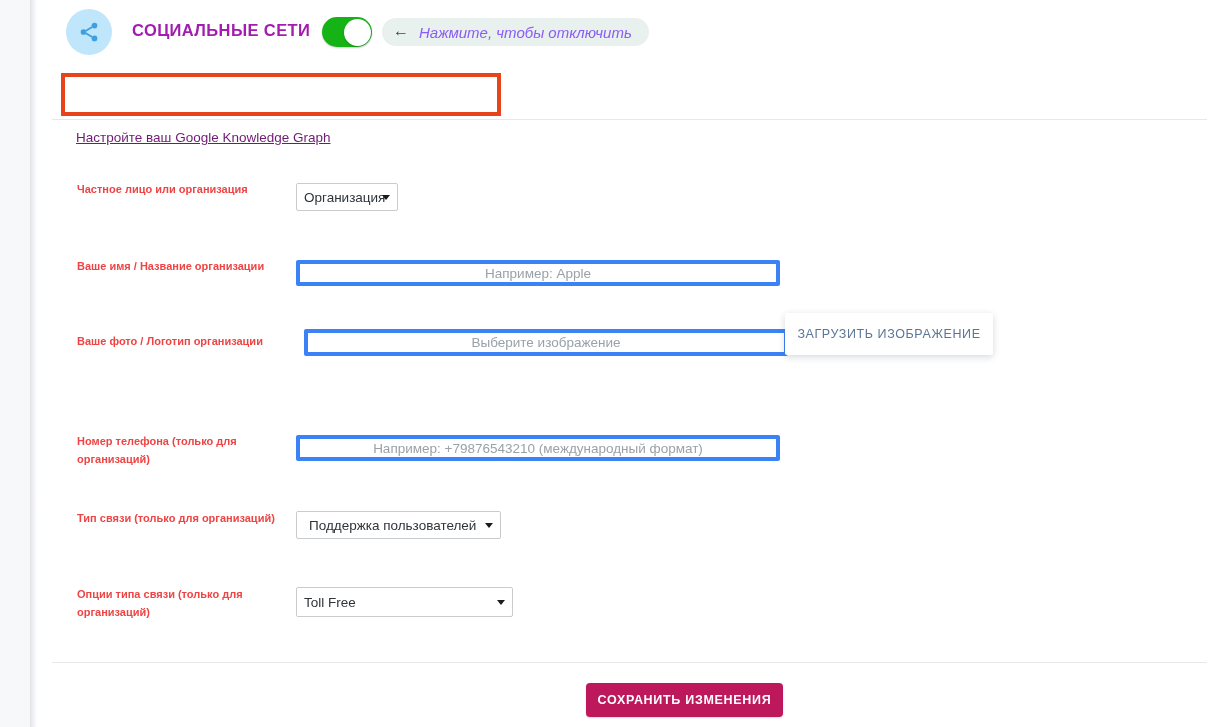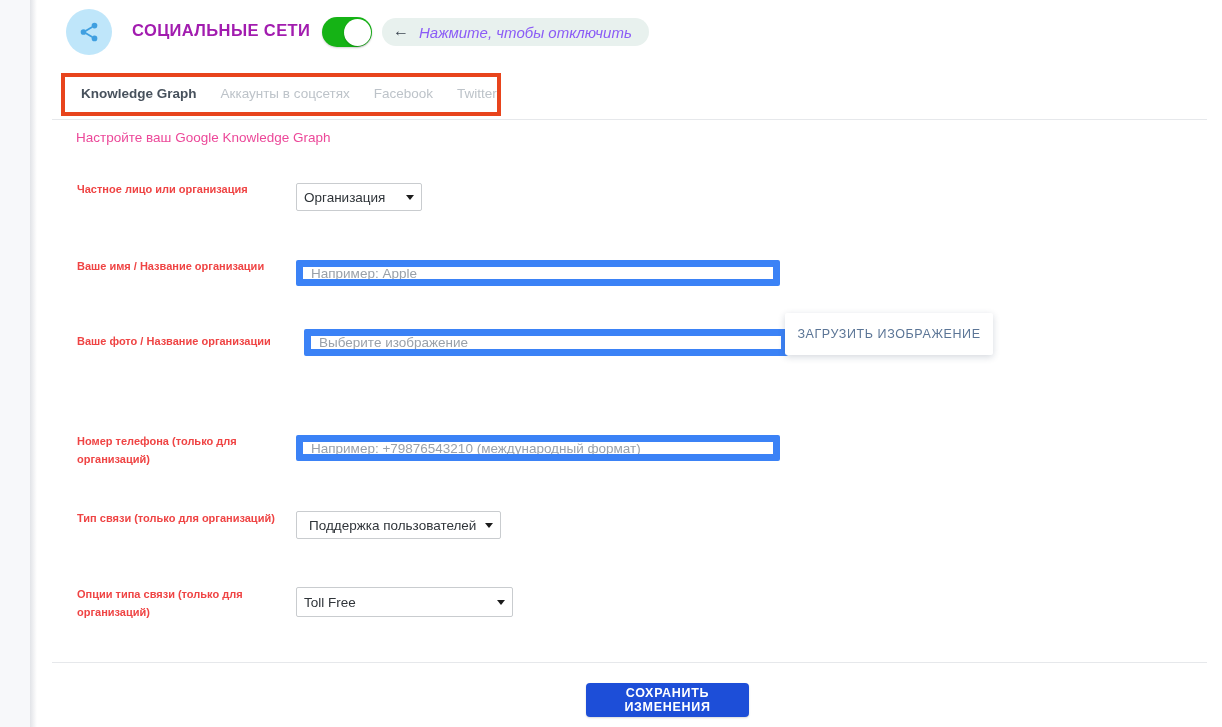--- a/index.html
+++ b/index.html
@@ -148,21 +148,22 @@
     background: #e6e8eb;
   }
   .divider.top { top: 119px; }
   .divider.bottom { top: 662px; }
 
   
   .subtitle {
     position: absolute;
     left: 39px; top: 130px;
     font-size: 13.5px;
-    color: #ec4899;
+    color: #701a75;
+    text-decoration: underline;
   }
 
   
   .form { position: absolute; left: 0; top: 0; width: 100%; }
   .field-row { position: absolute; left: 0; width: 100%; }
   .field-label {
     position: absolute;
     left: 40px;
     width: 225px;
     font-size: 11px;
@@ -198,26 +199,27 @@
     border-right: 4.5px solid transparent;
     border-top: 5px solid #1b1b1b;
     pointer-events: none;
   }
 
   input.txt {
     font-family: "Liberation Sans", "DejaVu Sans", sans-serif;
     font-size: 13.5px;
     color: #2f3439;
     background: #ffffff;
-    border: 7px solid #3b82f6;
+    border: 4px solid #3b82f6;
     border-radius: 2px;
     height: 26px;
     box-sizing: border-box;
     padding: 2px 8px;
     outline: none;
+    text-align: center;
   }
   input.txt::placeholder { color: #9aa1a9; opacity: 1; }
   input.txt::-moz-placeholder { color: #9aa1a9; opacity: 1; }
 
   .upload-btn {
     position: absolute;
     left: 748px; top: 313px;
     width: 208px; height: 42px;
     background: #ffffff;
     border: none;
@@ -227,22 +229,22 @@
     font-family: "Liberation Sans", "DejaVu Sans", sans-serif;
     font-size: 12.5px;
     font-weight: normal;
     letter-spacing: 0.6px;
     cursor: pointer;
   }
 
   .save-btn {
     position: absolute;
     left: 549px; top: 683px;
-    width: 163px; height: 34px;
-    background: #1d4ed8;
+    width: 197px; height: 34px;
+    background: #be185d;
     border: none;
     border-radius: 4px;
     color: #ffffff;
     font-family: "Liberation Sans", "DejaVu Sans", sans-serif;
     font-size: 12.5px;
     font-weight: bold;
     letter-spacing: 0.7px;
     cursor: pointer;
     box-shadow: 0 1px 2px rgba(0,0,0,0.15);
   }
@@ -273,55 +275,49 @@
       <div class="toggle">
         <div class="knob"></div>
       </div>
 
       <div class="hint-pill">
         <span class="hint-arrow">←</span>
         <span class="hint-text">Нажмите, чтобы отключить</span>
       </div>
     </div>
 
-    <div class="tabs">
-      <div class="tab active">Knowledge Graph</div>
-      <div class="tab inactive">Аккаунты в соцсетях</div>
-      <div class="tab inactive">Facebook</div>
-      <div class="tab inactive">Twitter</div>
-    </div>
     <div class="tab-highlight"></div>
 
     <div class="divider top"></div>
 
     <div class="subtitle">Настройте ваш Google Knowledge Graph</div>
 
     <div class="form">
 
       <div class="field-row" style="top:180px;">
         <div class="field-label" style="top:0;">Частное лицо или организация</div>
         <div class="control" style="top:3px;">
           <span class="sel-wrap">
-            <select class="sel" style="width:126px;">
+            <select class="sel" style="width:102px;">
               <option selected="">Организация</option>
             </select>
             <span class="caret"></span>
           </span>
         </div>
       </div>
 
       <div class="field-row" style="top:257px;">
         <div class="field-label" style="top:0;">Ваше имя / Название организации</div>
         <div class="control" style="top:3px;">
           <input class="txt" type="text" style="width: 484px;" placeholder="Например: Apple">
         </div>
       </div>
 
       <div class="field-row" style="top:332px;">
-        <div class="field-label" style="top:0;">Ваше фото / Название организации</div>
+        <div class="field-label" style="top:0;">Ваше фото / Логотип организации</div>
         <div class="control" style="top:-3px;padding-left:8px;">
           <input class="txt" type="text" style="width: 484px; height: 27px;" placeholder="Выберите изображение">
         </div>
       </div>
 
       <div class="field-row" style="top:432px;">
         <div class="field-label" style="top:0;">Номер телефона (только для организаций)</div>
         <div class="control" style="top:3px;">
           <input class="txt" type="text" style="width: 484px;" placeholder="Например: +79876543210 (международный формат)">
         </div>

